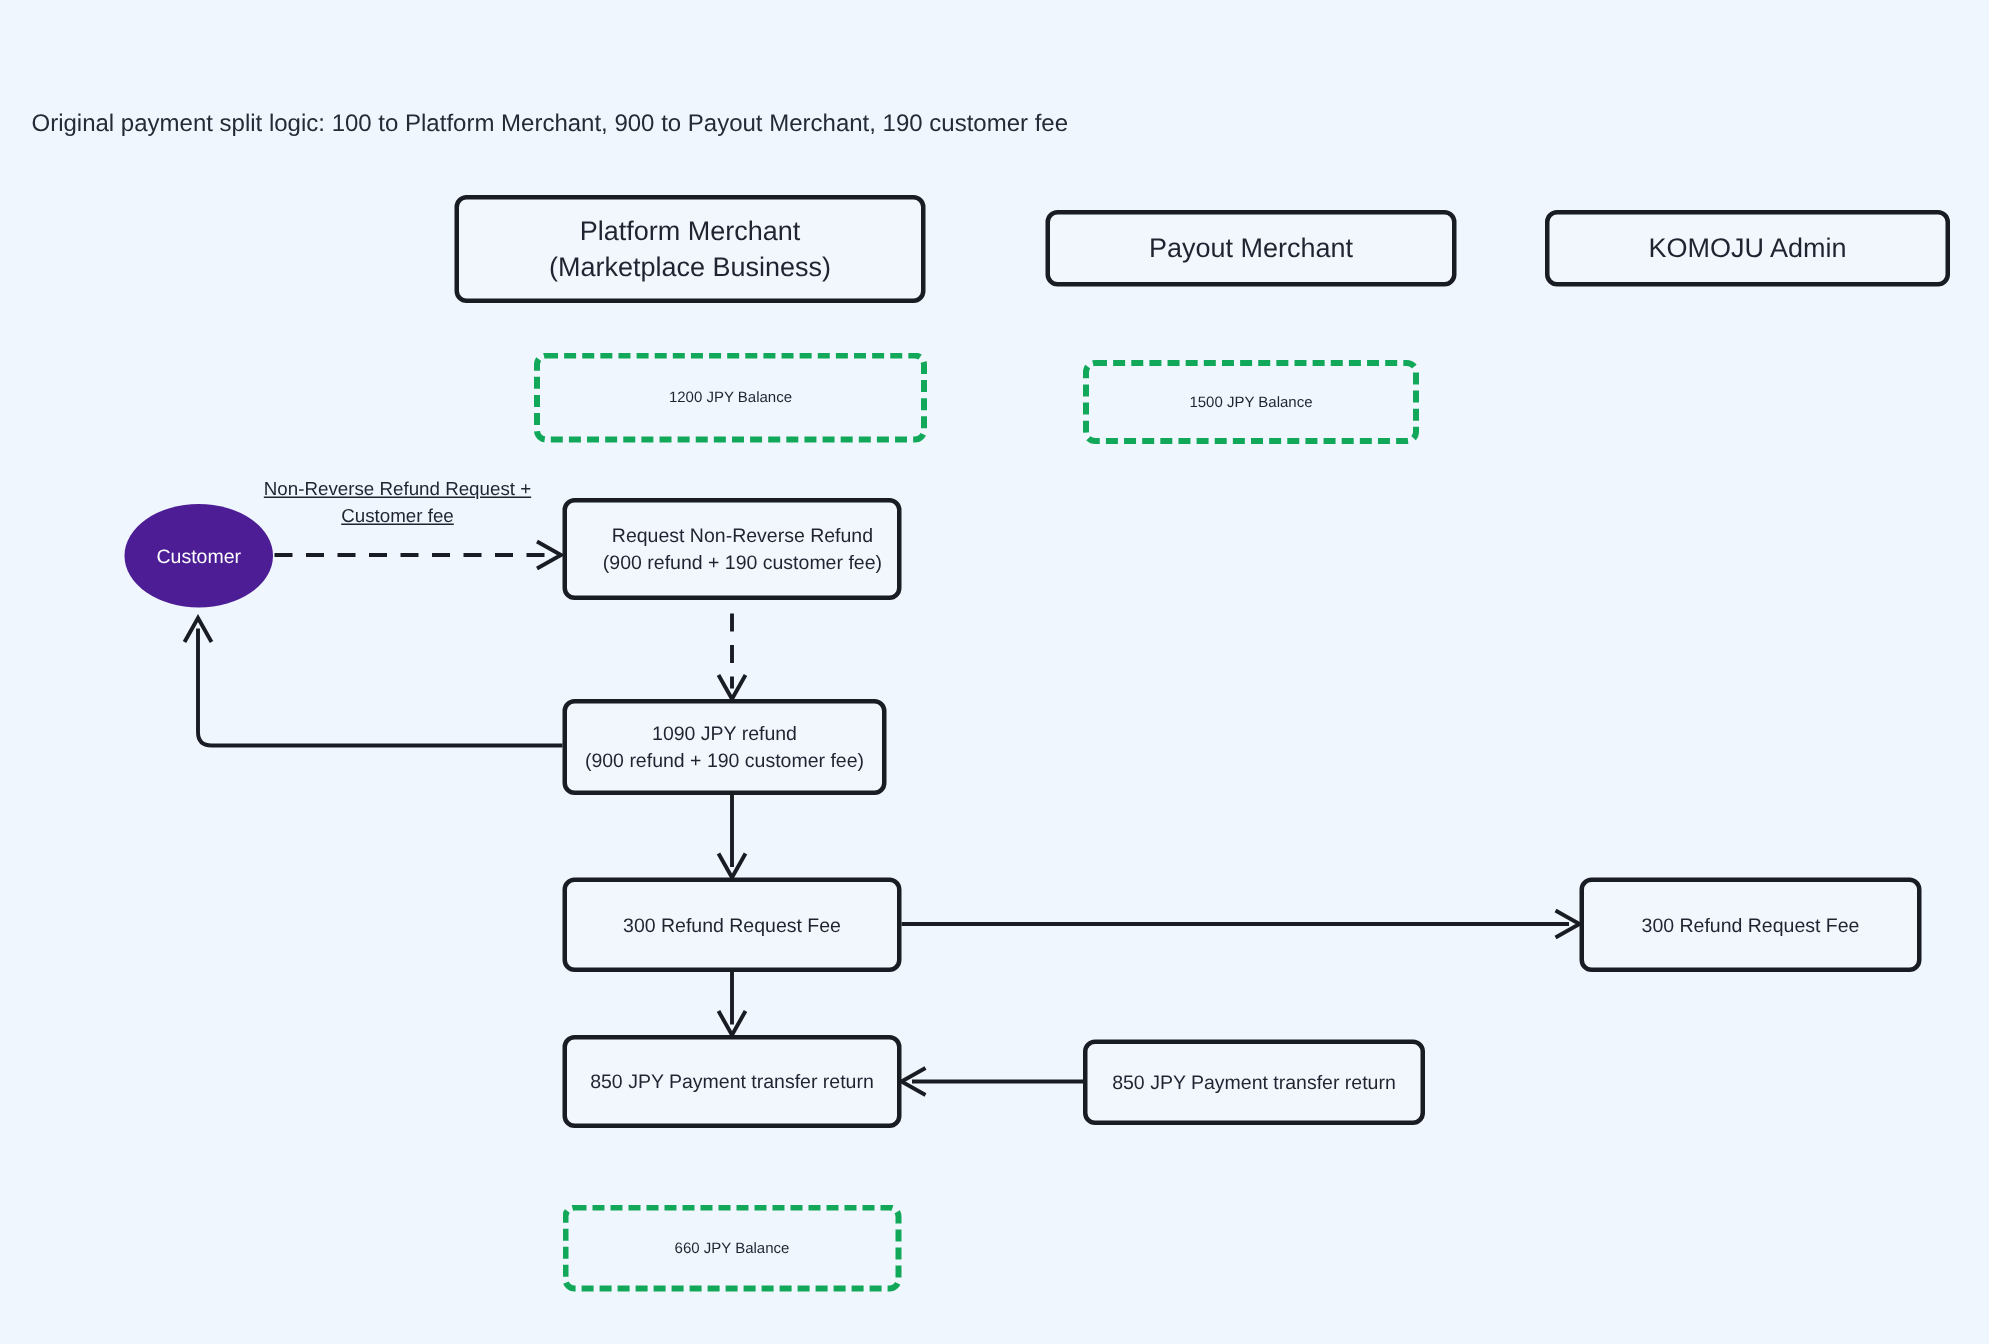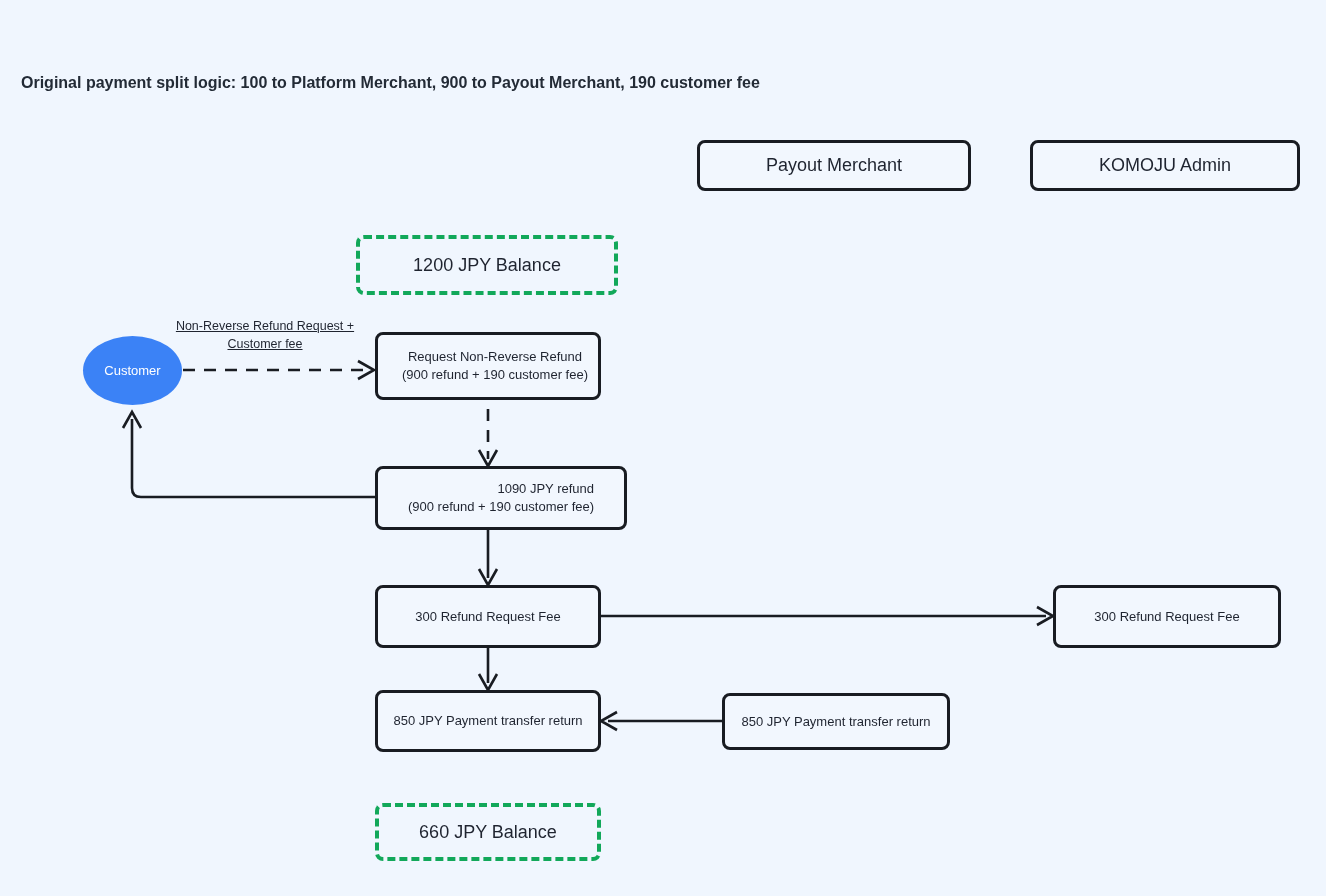--- a/index.html
+++ b/index.html
@@ -28,21 +28,21 @@
     font-weight: 400;
     color: #232b36;
     letter-spacing: -0.2px;
     white-space: nowrap;
   }
   .page-subtitle {
     position: absolute;
     left: 21px;
     top: 74px;
     font-size: 16px;
-    font-weight: 700;
+    font-weight: 400;
     color: #232b36;
     white-space: nowrap;
   }
 
   
   .node {
     position: absolute;
     box-sizing: border-box;
     background: #f2f7fe;
     border: 3px solid #191c22;
@@ -67,28 +67,28 @@
   
   .balance {
     position: absolute;
     box-sizing: border-box;
     background: transparent;
     border: 4px dashed #12a85a;
     border-radius: 8px;
     display: flex;
     align-items: center;
     justify-content: center;
-    font-size: 18px;
+    font-size: 10px;
     color: #1f2430;
   }
 
   
   .ellipse-node {
     position: absolute;
-    background: #3b82f6;
+    background: #4c1d95;
     border-radius: 50%;
     display: flex;
     align-items: center;
     justify-content: center;
     color: #ffffff;
     font-size: 13px;
   }
 
   
   #edges {
@@ -153,50 +153,59 @@
 
     <path class="edge-line" d="M 722 721 L 608 721"></path>
     <path class="edge-head" d="M 617 712 L 601 721 L 617 730"></path>
   </svg>
 
   <div class="edge-label" style="left:175px; top:318px; width:180px;">
     <div>Non-Reverse Refund Request +</div>
     <div>Customer fee</div>
   </div>
 
+  <div class="node actor" style="left:303px; top:130px; width:314px; height:72px;">
+    <div class="lines">
+      <div>Platform Merchant</div>
+      <div>(Marketplace Business)</div>
+    </div>
+  </div>
 
   <div class="node actor" style="left:697px; top:140px; width:274px; height:51px;">
     <div class="lines">
       <div>Payout Merchant</div>
     </div>
   </div>
 
   <div class="node actor" style="left:1030px; top:140px; width:270px; height:51px;text-align:center;">
     <div class="lines">
       <div>KOMOJU Admin</div>
     </div>
   </div>
 
   <div class="balance" style="left:356px; top:235px; width:262px; height:60px;">
     <span>1200 JPY Balance</span>
   </div>
 
+  <div class="balance" style="left:722px; top:240px; width:224px; height:56px;">
+    <span>1500 JPY Balance</span>
+  </div>
 
   <div class="ellipse-node" style="left:83px; top:336px; width:99px; height:69px;">
     <span>Customer</span>
   </div>
 
   <div class="node flow" style="left:375px; top:332px; width:226px; height:68px;justify-content:flex-end;">
     <div class="lines">
       <div>Request Non-Reverse Refund</div>
       <div>(900 refund + 190 customer fee)</div>
     </div>
   </div>
 
-  <div class="node flow" style="left:375px; top:466px; width:252px; height:64px;text-align:right;">
+  <div class="node flow" style="left:375px; top:466px; width:216px; height:64px;">
     <div class="lines">
       <div>1090 JPY refund</div>
       <div>(900 refund + 190 customer fee)</div>
     </div>
   </div>
 
   <div class="node flow" style="left:375px; top:585px; width:226px; height:63px;">
     <div class="lines">
       <span>300 Refund Request Fee</span>
     </div>

